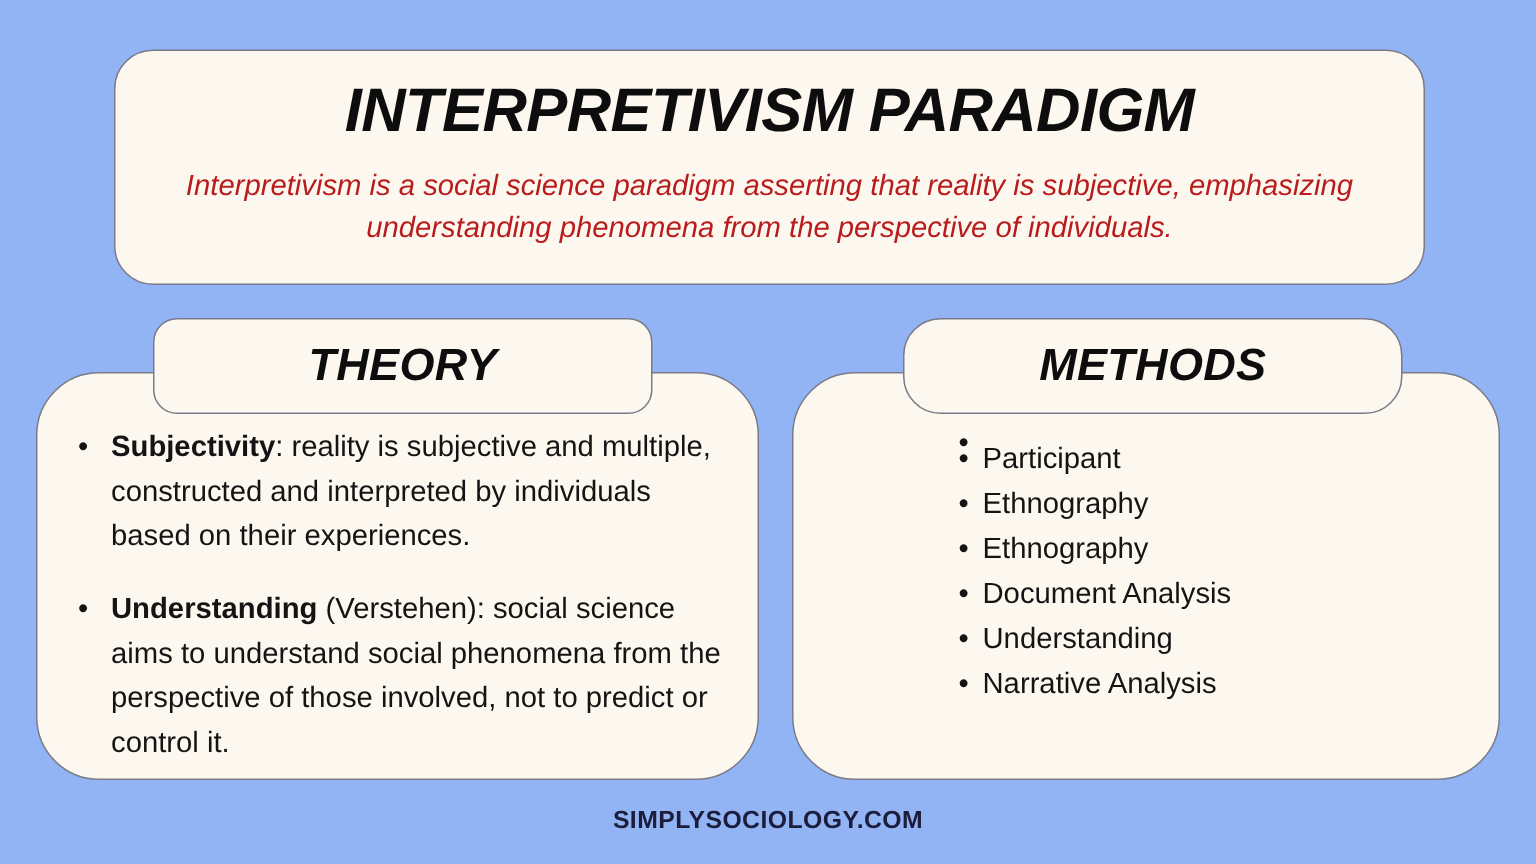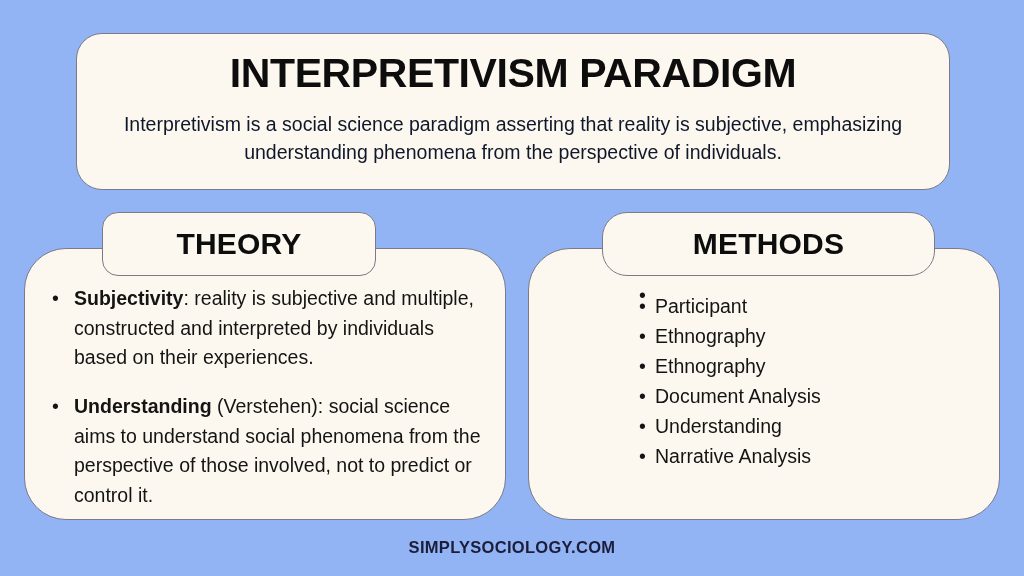--- a/index.html
+++ b/index.html
@@ -14,20 +14,21 @@
     overflow: hidden;
     position: relative;
     -webkit-font-smoothing: antialiased;
   }
 
   .card {
     background: #fdf8ef;
     border: 1.5px solid #7a7a88;
     box-sizing: border-box;
     position: absolute;
+    font-style: italic;
   }
 
   
   #hero-card {
     left: 76px;
     top: 33px;
     width: 874px;
     height: 157px;
     border-radius: 26px;
   }
@@ -37,21 +38,21 @@
     font-weight: bold;
     letter-spacing: -0.4px;
     color: #0d0d0d;
     margin: 0;
     padding-top: 17px;
     line-height: 1.12;
   }
   #hero-subtitle {
     text-align: center;
     font-size: 19.5px;
-    color: #0f172a;
+    color: #b91c1c;
     margin: 0;
     padding: 13px 24px 0 24px;
     line-height: 1.45;
   }
 
   
   .panel-body {
     border-radius: 42px;
     top: 248px;
     height: 272px;
@@ -61,21 +62,21 @@
 
   .panel-tab {
     top: 212px;
     height: 64px;
     border-radius: 16px;
     z-index: 3;
     display: flex;
     align-items: center;
     justify-content: center;
   }
-  #theory-tab { left: 102px; width: 274px; }
+  #theory-tab { left: 102px; width: 333px; }
   #methods-tab { left: 602px; width: 333px; border-radius: 25px; }
 
   .panel-tab-label {
     font-size: 30px;
     font-weight: bold;
     letter-spacing: 0.2px;
     color: #0d0d0d;
   }
 
   .panel-content {

